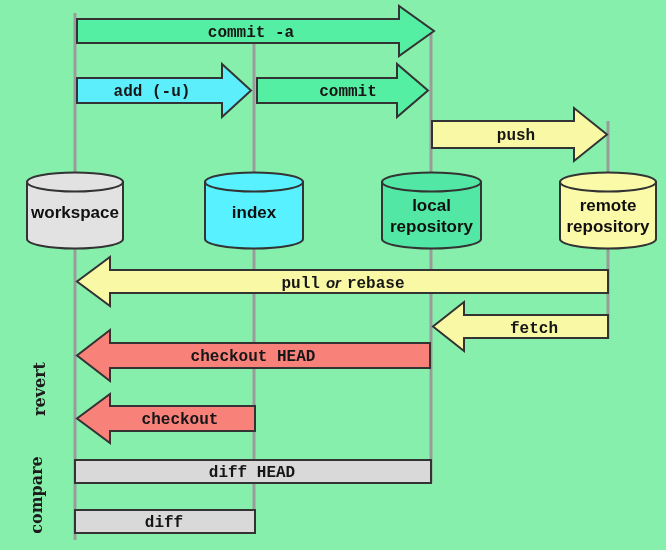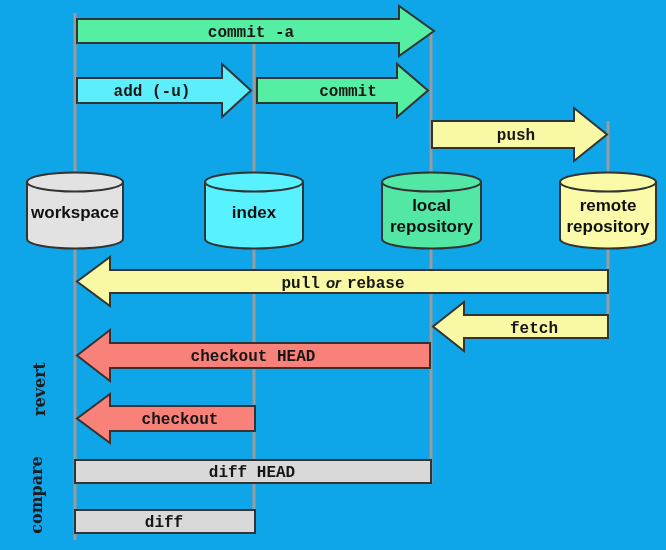--- a/index.html
+++ b/index.html
@@ -1,16 +1,16 @@
 <!DOCTYPE html>
 <html><head>
 <meta charset="utf-8">
 <style>
   html,body{margin:0;padding:0;background:#ffffff;}
-  .stage{position:relative;width:666px;height:550px;background:#0ea5e9;overflow:hidden;}
+  .stage{position:relative;width:666px;height:550px;background:#86efac;overflow:hidden;}
   svg{display:block;}
   .mono{font:700 16px "Liberation Mono", monospace;fill:#161616;}
   .or-word{font:italic 700 15px "Liberation Sans", sans-serif;fill:#161616;}
   .cyl-label{font:700 17px "Liberation Sans", sans-serif;fill:#101010;}
   .side-label{font:700 16px "DejaVu Serif", serif;fill:#1c1c1c;}
 </style>
 </head>
 <body>
 
 <div class="stage">

